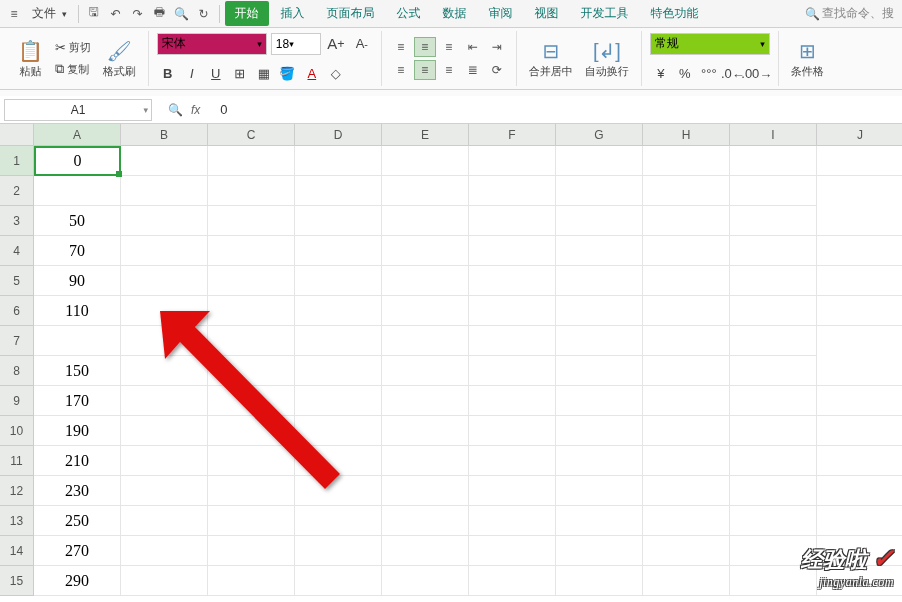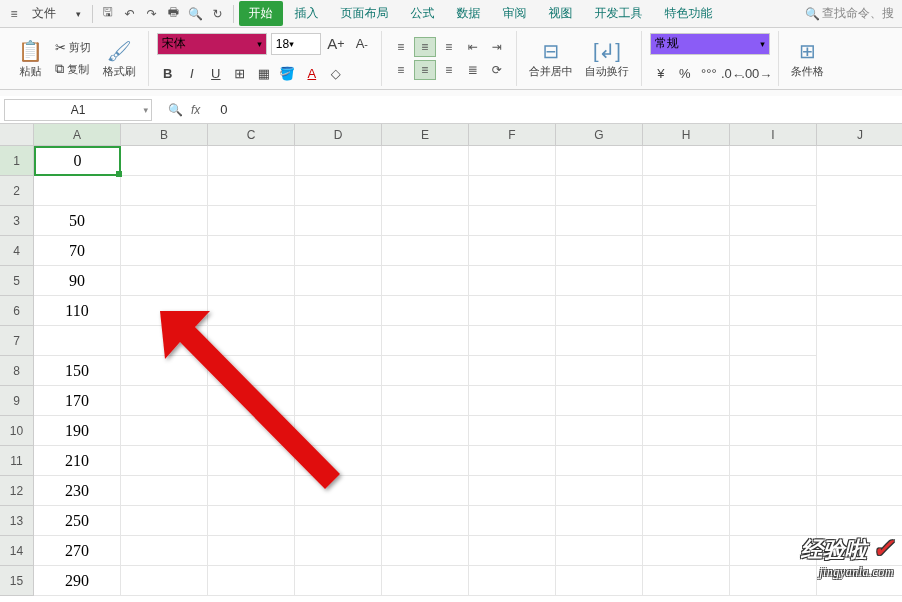--- a/index.html
+++ b/index.html
@@ -1,21 +1,21 @@
 <!DOCTYPE html>
 <html><head>
   <meta charset="utf-8">
   <style>
     * { margin: 0; padding: 0; box-sizing: border-box; }
     body { font-family: "Microsoft YaHei", sans-serif; font-size: 12px; background: #fff; overflow: hidden; width: 902px; height: 602px; position: relative; }
     
     
     .menubar { height: 28px; background: #f5f5f5; display: flex; align-items: center; padding: 0 4px; border-bottom: 1px solid #d0d0d0; gap: 2px; }
     .menu-icon { width: 20px; height: 20px; display: flex; align-items: center; justify-content: center; color: #555; cursor: pointer; }
-    .file-menu { display: flex; align-items: center; padding: 2px 6px; color: #444; gap: 20px; }
+    .file-menu { display: flex; align-items: center; padding: 2px 6px; color: #444; gap: 6px; }
     .divider-v { width: 1px; height: 18px; background: #ccc; margin: 0 3px; }
     .tab-active { background: #2ea03f; color: #fff; padding: 4px 10px; border-radius: 2px; font-size: 12px; }
     .tab-item { padding: 4px 10px; color: #0f766e; font-size: 12px; cursor: pointer; }
     .search-area { margin-left: auto; display: flex; align-items: center; color: #888; gap: 2px; padding-right: 4px; }
     
     
     .ribbon { height: 62px; background: #fafafa; border-bottom: 1px solid #d0d0d0; display: flex; align-items: stretch; padding: 3px 6px; }
     .ribbon-group { display: flex; align-items: center; padding: 0 8px; border-right: 1px solid #e0e0e0; gap: 4px; }
     .ribbon-group:last-child { border-right: none; }
     .big-btn { display: flex; flex-direction: column; align-items: center; justify-content: center; gap: 1px; padding: 2px 4px; color: #444; cursor: pointer; }
@@ -26,21 +26,21 @@
     .small-btn .ic { font-size: 13px; }
     .font-row { display: flex; align-items: center; gap: 4px; }
     .font-select { width: 110px; height: 22px; border: 1px solid #ccc; background: #be185d; padding: 0 4px; font-size: 12px; display: flex; align-items: center; justify-content: space-between; }
     .size-select { width: 50px; height: 22px; border: 1px solid #ccc; background: #fff; padding: 0 4px; font-size: 12px; display: flex; align-items: center; justify-content: flex-start; }
     .fmt-btns { display: flex; align-items: center; gap: 2px; margin-top: 4px; }
     .fmt-btn { width: 22px; height: 22px; display: flex; align-items: center; justify-content: center; color: #444; cursor: pointer; font-size: 13px; }
     .align-grid { display: flex; flex-direction: column; gap: 3px; }
     .align-row { display: flex; gap: 2px; }
     .align-btn { width: 22px; height: 20px; display: flex; align-items: center; justify-content: center; color: #555; cursor: pointer; }
     .align-btn.active { background: #d0e4d0; border: 1px solid #8bb88b; }
-    .num-select { width: 120px; height: 22px; border: 1px solid #ccc; background: #8b5cf6; padding: 0 4px; font-size: 12px; display: flex; align-items: center; justify-content: space-between; }
+    .num-select { width: 120px; height: 22px; border: 1px solid #ccc; background: #84cc16; padding: 0 4px; font-size: 12px; display: flex; align-items: center; justify-content: space-between; }
     .num-btns { display: flex; gap: 2px; margin-top: 4px; }
     
     
     .formula-bar { height: 28px; background: #fff; border-bottom: 1px solid #d0d0d0; display: flex; align-items: center; }
     .name-box { width: 148px; height: 22px; border: 1px solid #ccc; margin: 0 4px; display: flex; align-items: center; justify-content: center; position: relative; font-size: 12px; color: #333; }
     .name-box .dd { position: absolute; right: 3px; color: #888; font-size: 9px; }
     .fx-icons { display: flex; align-items: center; gap: 8px; padding: 0 12px; color: #666; }
     .fx-input { flex: 1; padding: 0 8px; color: #333; font-size: 13px; }
     
     
@@ -55,21 +55,21 @@
     .cells { position: absolute; left: 34px; top: 22px; }
     .cell-row { display: flex; }
     .cell { width: 87px; height: 30px; border-right: 1px solid #e5e5e5; border-bottom: 1px solid #e5e5e5; display: flex; align-items: center; justify-content: center; font-size: 16px; font-family: "Times New Roman", serif; color: #000; }
     .cell.selected { border: 2px solid #2ea03f; position: relative; }
     .fill-handle { position: absolute; right: -3px; bottom: -3px; width: 6px; height: 6px; background: #2ea03f; }
     
     
     .arrow-svg { position: absolute; left: 140px; top: 175px; pointer-events: none; }
     
     
-    .watermark { position: absolute; right: 8px; bottom: 22px; text-align: right; font-family: "Comic Sans MS", cursive; }
+    .watermark { position: absolute; right: 8px; bottom: 12px; text-align: right; font-family: "Comic Sans MS", cursive; }
     .watermark .wm1 { font-size: 22px; font-weight: bold; color: #fff; text-shadow: -1px -1px 0 #333, 1px -1px 0 #333, -1px 1px 0 #333, 1px 1px 0 #333; font-style: italic; }
     .watermark .wm1 .check { color: #e03030; font-size: 26px; }
     .watermark .wm2 { font-size: 12px; color: #fff; text-shadow: -1px -1px 0 #444, 1px -1px 0 #444, -1px 1px 0 #444, 1px 1px 0 #444; font-style: italic; letter-spacing: 0.5px; }
   </style>
 </head>
 <body>
 
 <div class="menubar">
   <span class="menu-icon">≡</span>
   <span class="file-menu">

